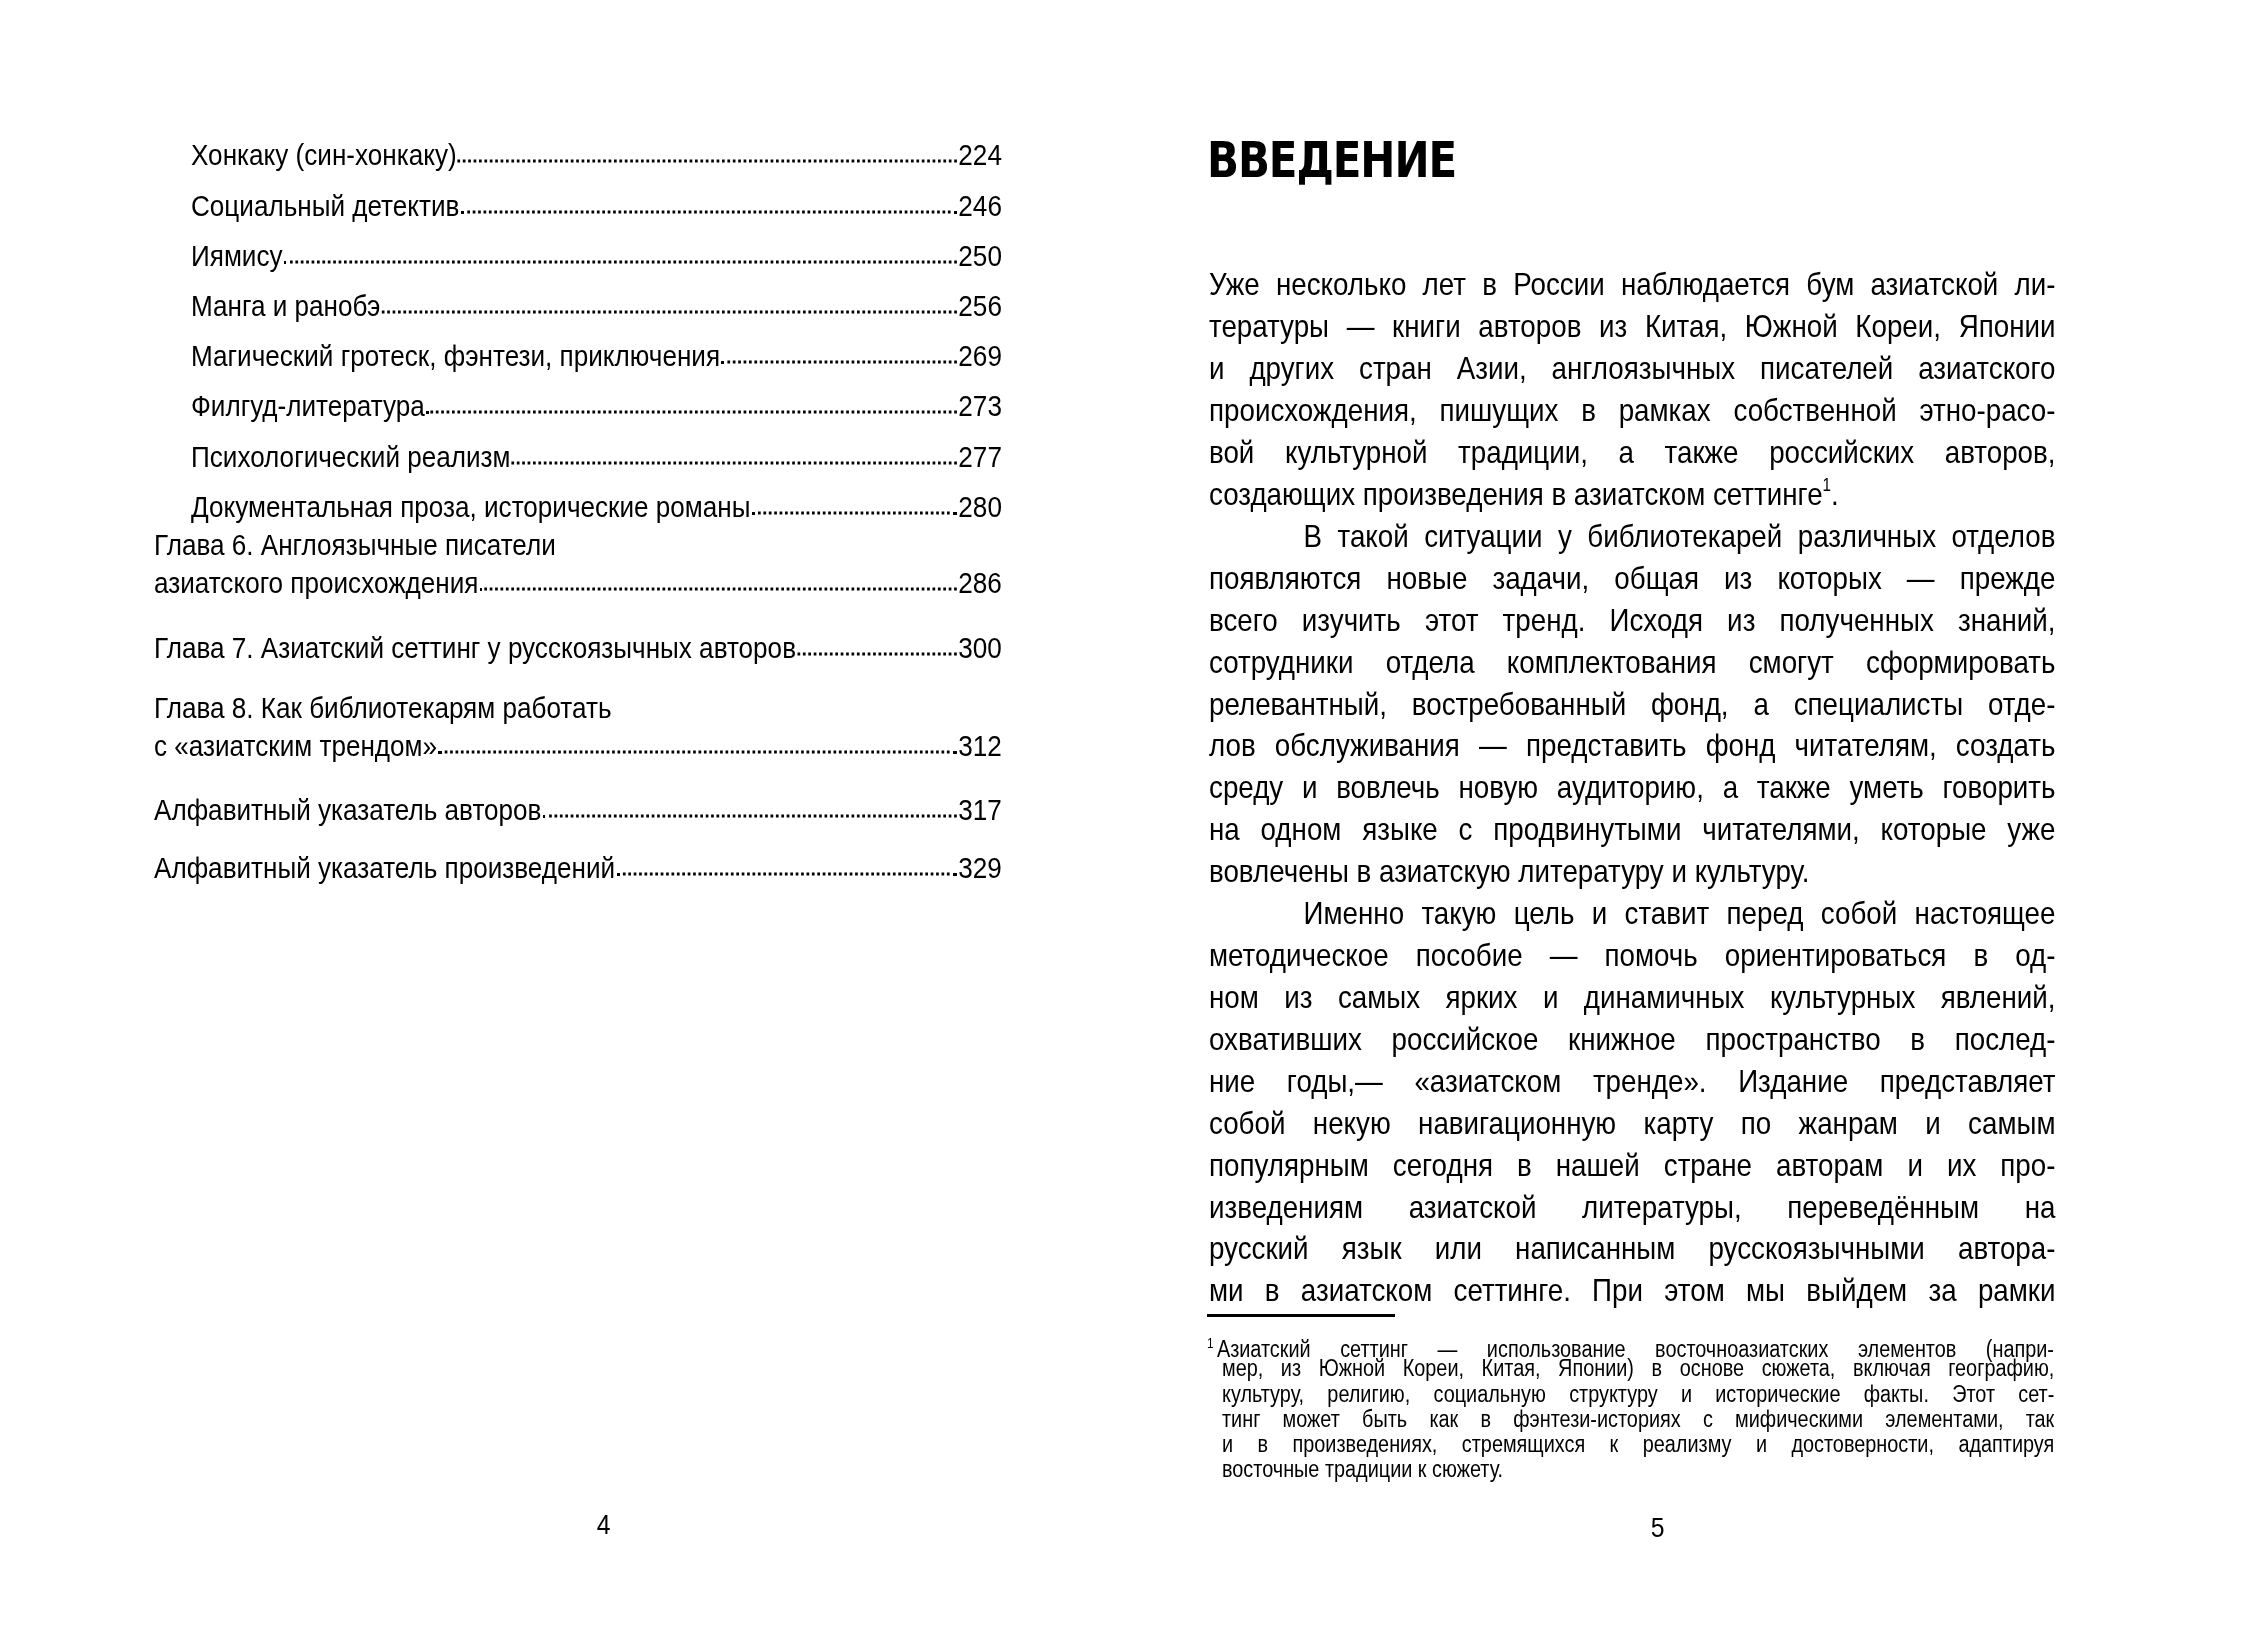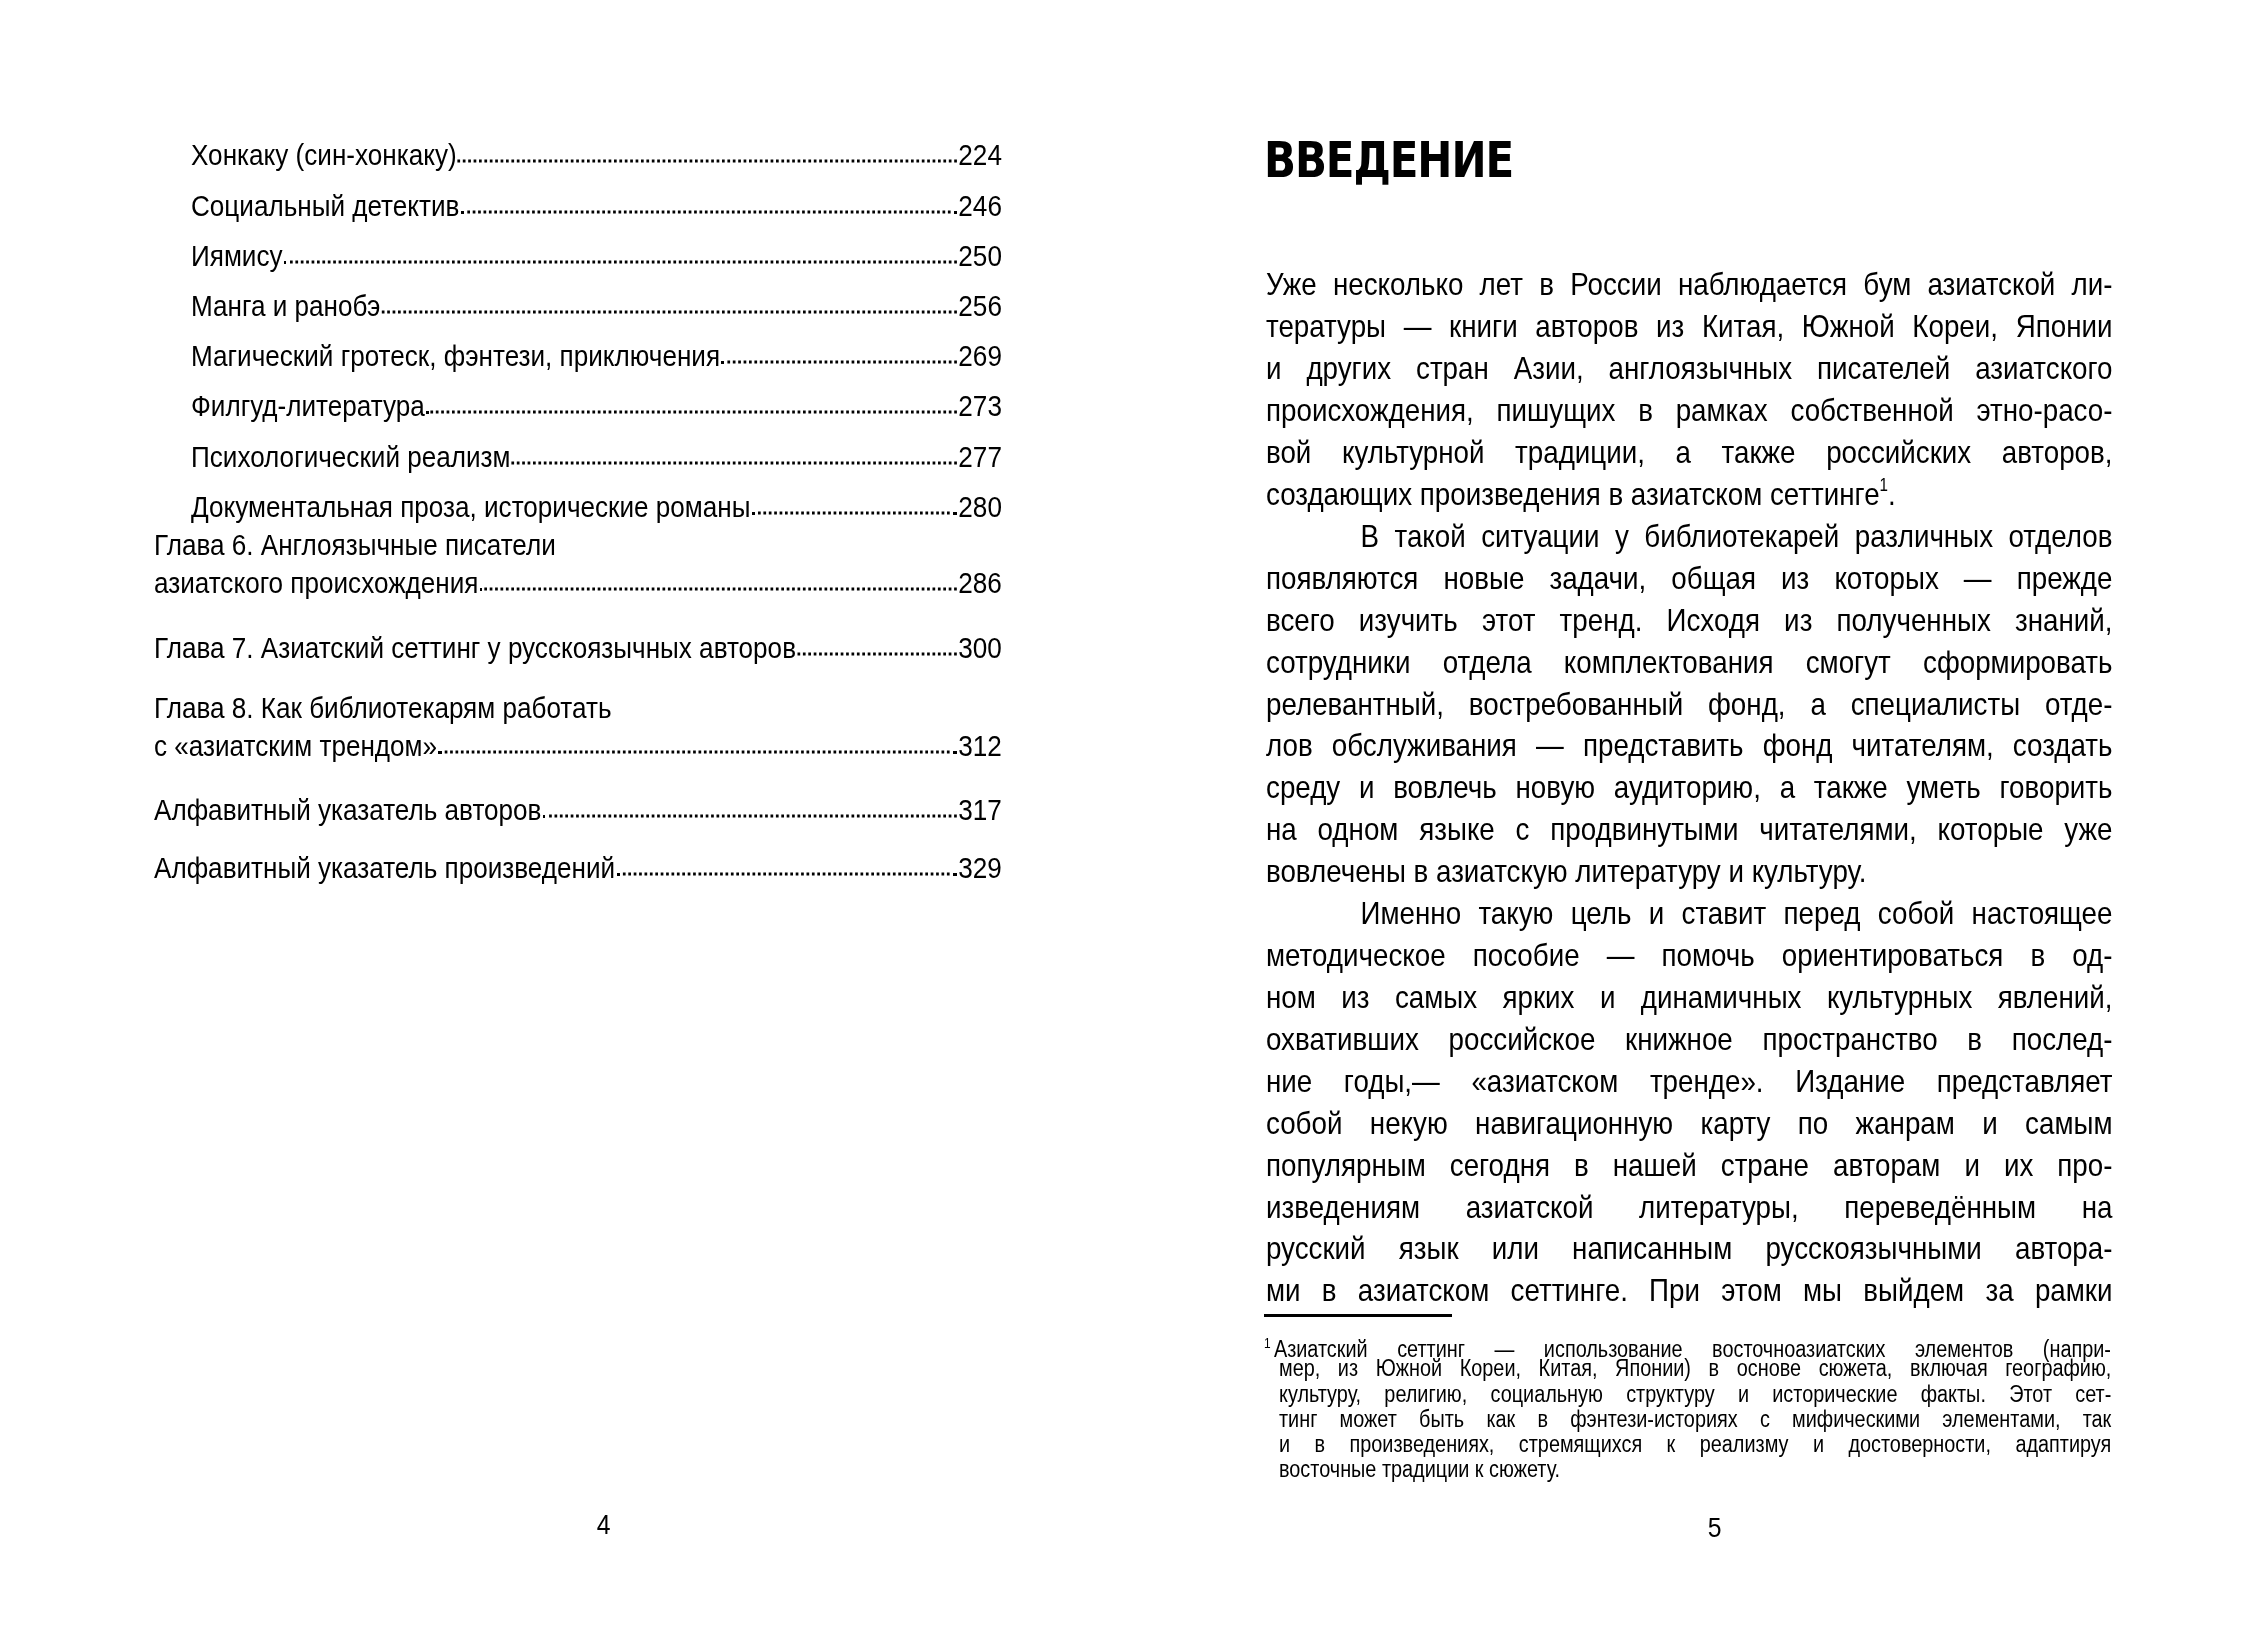--- a/index.html
+++ b/index.html
@@ -1,20 +1,20 @@
 <!DOCTYPE html>
 <html style="font-size:10px"><head>
   <meta charset="utf-8">
   <style>
     html, body { margin: 0; padding: 0; background: #ffffff; }
     body { width: 2261px; height: 1626px; position: relative; overflow: hidden;
            font-family: "Liberation Sans", "DejaVu Sans", sans-serif; color: #000; }
     .page { position: absolute; top: 0; height: 1626px; }
     .page-left { left: 5px; width: 1131px; }
-    .page-right { left: 1131px; width: 1131px; }
+    .page-right { left: 1074px; width: 1131px; }
 
     
     .toc-line { position: absolute; display: flex; align-items: baseline;
                 font-size: 29px; line-height: 38px; height: 38px; white-space: nowrap;
                 transform: scaleX(0.9); transform-origin: left bottom; }
     .toc-line .title { flex: 0 0 auto; }
     .toc-line .leader { flex: 1 1 auto; overflow: hidden; margin: 0 1.3px;
                         border-bottom: 3.1px dotted #000; height: 0; transform: translateY(-2.5px); }
     .toc-line .pg { flex: 0 0 auto; }
     .toc-sub { left: 186px; width: 901px; }

